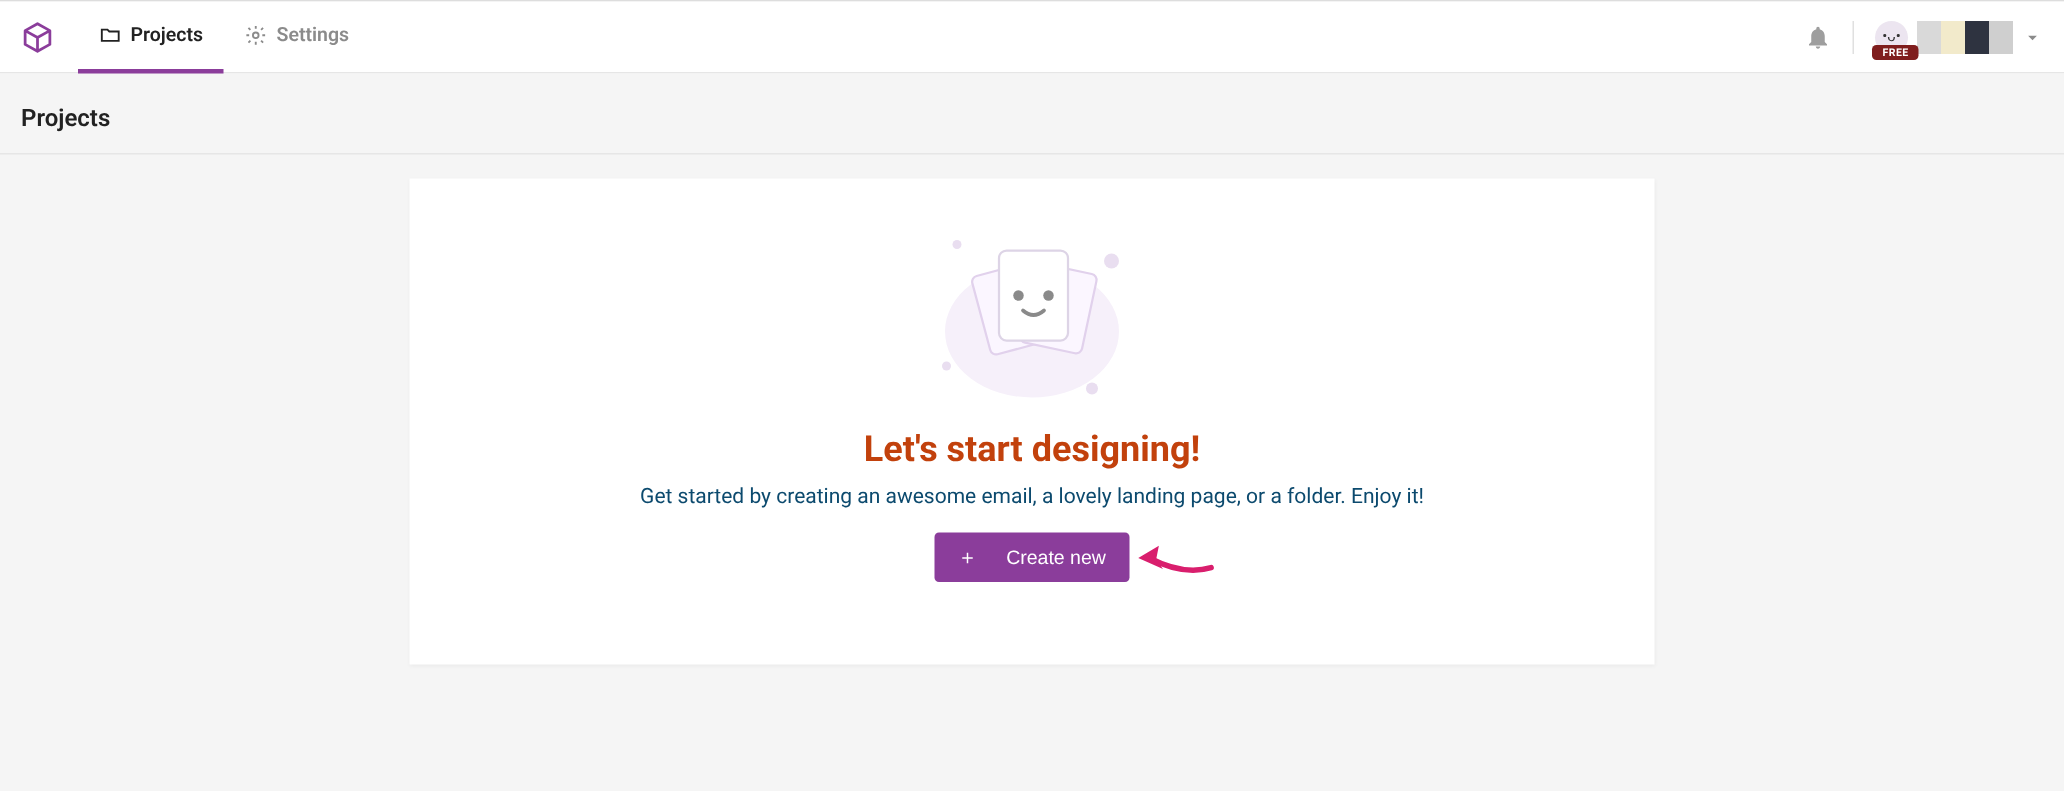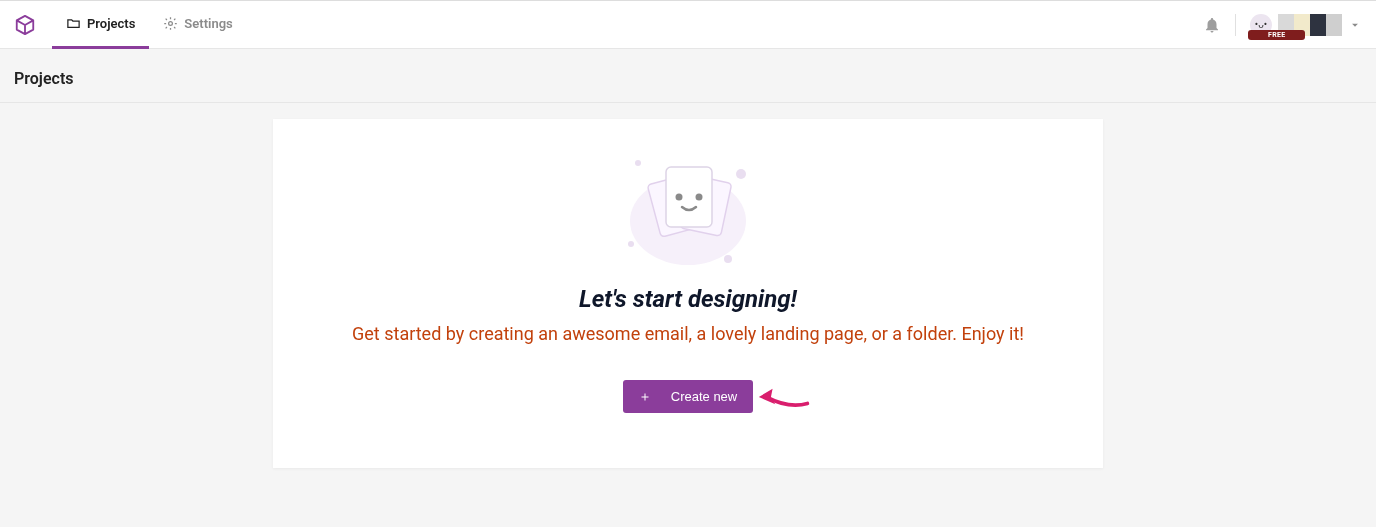--- a/index.html
+++ b/index.html
@@ -62,21 +62,21 @@
       width: 22px; height: 22px;
       border-radius: 50%;
       background: #ece5f0;
       display: flex; align-items: center; justify-content: center;
     }
     .free-badge-face { font-size: 10px; }
     .free-chip {
       position: absolute; bottom: -4px; left: -2px;
       background: #7f1d1d; color: #fff;
       font-size: 7px; font-weight: 700;
-      padding: 1px 20px; border-radius: 3px;
+      padding: 1px 7px; border-radius: 3px;
       letter-spacing: .3px;
     }
     .avatar-blocks {
       display: flex; gap: 0;
     }
     .avatar-blocks span {
       width: 16px; height: 22px; display: inline-block;
     }
     .chevron { color: #8b8b8b; }
 
@@ -96,28 +96,27 @@
       padding: 30px 40px 55px;
       box-shadow: 0 1px 3px rgba(0,0,0,0.05);
       text-align: center;
     }
     .empty-illustration {
       display: flex; justify-content: center; margin-bottom: 16px;
     }
     .empty-title {
       font-size: 24px;
       font-weight: 700;
-      color: #0f172a;
+      color: #c2410c;
       margin-bottom: 10px;
-      font-style: italic;
     }
     .empty-subtitle {
-      font-size: 18px;
-      color: #c2410c;
-      margin-bottom: 36px;
+      font-size: 14px;
+      color: #0c4a6e;
+      margin-bottom: 16px;
     }
     .create-wrap {
       display: inline-flex; align-items: center; gap: 10px;
       position: relative;
     }
     .create-btn {
       background: #8b3d9b;
       color: #fff;
       border: none;
       padding: 9px 16px;

